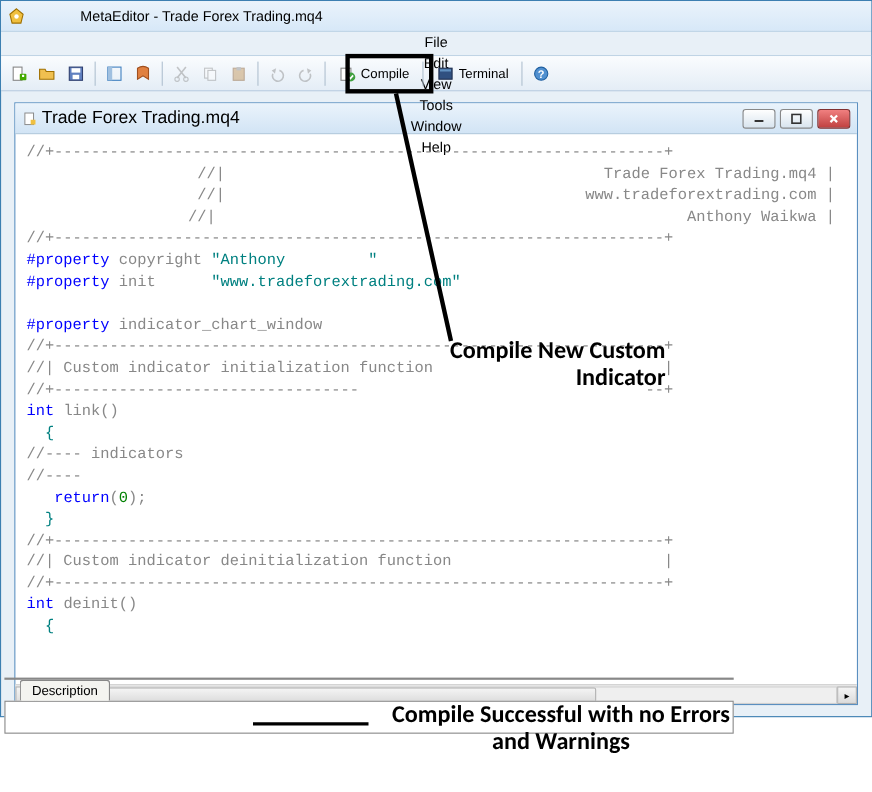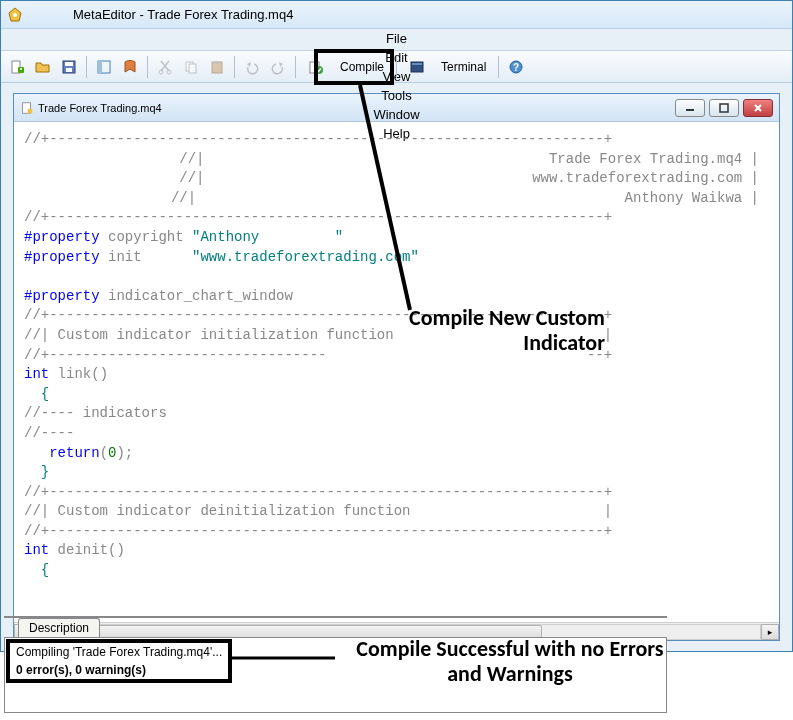--- a/index.html
+++ b/index.html
@@ -11,29 +11,29 @@
 .titlebar-icon { width: 16px; height: 16px; margin-right: 6px; }
 .titlebar-text { color: #000; font-size: 13px; }
 
 .menubar { background: #e8f0f7; height: 22px; display: flex; align-items: center; padding: 0 4px; border-bottom: 1px solid #c0d4e5; flex-direction: column; }
 .menu-item { padding: 2px 10px; font-size: 13px; color: #000; cursor: default; }
 
 .toolbar { background: linear-gradient(#fafcfe, #e4edf6); height: 32px; display: flex; align-items: center; padding: 0 4px; border-bottom: 1px solid #b8cde0; gap: 2px; }
 .tb-btn { width: 24px; height: 24px; display: flex; align-items: center; justify-content: center; border: 1px solid transparent; border-radius: 3px; cursor: default; }
 .tb-btn svg { width: 16px; height: 16px; }
 .tb-sep { width: 1px; height: 22px; background: #b0c0d0; margin: 0 3px; }
-.tb-btn-text { display: flex; align-items: center; gap: 16px; font-size: 12px; color: #000; padding: 0 6px; height: 24px; border: 1px solid transparent; border-radius: 3px; cursor: default; }
+.tb-btn-text { display: flex; align-items: center; gap: 4px; font-size: 12px; color: #000; padding: 0 6px; height: 24px; border: 1px solid transparent; border-radius: 3px; cursor: default; }
 
 .compile-highlight { position: absolute; border: 4px solid #000; pointer-events: none; z-index: 5; }
 
 
 .code-area { padding: 10px 12px; }
 .code-window { border: 1px solid #5a8fc0; background: #fff; }
 .code-titlebar { background: linear-gradient(#eaf3fb, #d2e4f5); height: 28px; display: flex; align-items: center; padding: 0 6px; border-bottom: 1px solid #b0c8dc; }
-.code-titlebar-text { flex: 1; font-size: 11px; color: #000; margin-left: 4px; }
+.code-titlebar-text { flex: 1; font-size: 16px; color: #000; margin-left: 4px; }
 .win-btns { display: flex; gap: 4px; }
 .win-btn { width: 30px; height: 18px; border: 1px solid #888; border-radius: 3px; display: flex; align-items: center; justify-content: center; font-size: 11px; background: linear-gradient(#fefefe, #d8e4ee); }
 .win-btn.close { background: linear-gradient(#f08080, #c04040); border-color: #803030; color: #fff; }
 
 .code-body { padding: 8px 10px 0 10px; font-family: "Courier New", monospace; font-size: 14px; line-height: 1.4; color: #888; height: 500px; overflow: hidden; position: relative; }
 .code-body .kw { color: #0000ff; }
 .code-body .str { color: #008080; }
 .code-body .num { color: #008000; }
 .code-line { white-space: pre; }
 .cmt-right { text-align: right; padding-right: 10px; }
@@ -229,24 +229,20 @@
         <div class="hscroll-btn">▸</div>
       </div>
     </div>
   </div>
 </div>
 
 <div class="desc-panel" style="position:absolute; left:4px; top:614px; width:663px;">
   
   <div class="desc-tab">Description</div>
   <div class="desc-body">
-    <div class="desc-highlight" style="margin:1px;">
-      <div class="desc-line">Compiling 'Trade Forex Trading.mq4'...</div>
-      <div class="desc-line bold">0 error(s), 0 warning(s)</div>
-    </div>
     <div style="height:28px;"></div>
   </div>
 </div>
 
 <div class="compile-highlight" style="left:314px; top:49px; width:80px; height:36px;"></div>
 
 <svg class="line-overlay" style="left:0; top:0;" width="793" height="720">
   <line x1="360" y1="85" x2="410" y2="310" stroke="#000" stroke-width="4"></line>
   <line x1="230" y1="658" x2="335" y2="658" stroke="#000" stroke-width="3"></line>
 </svg>

